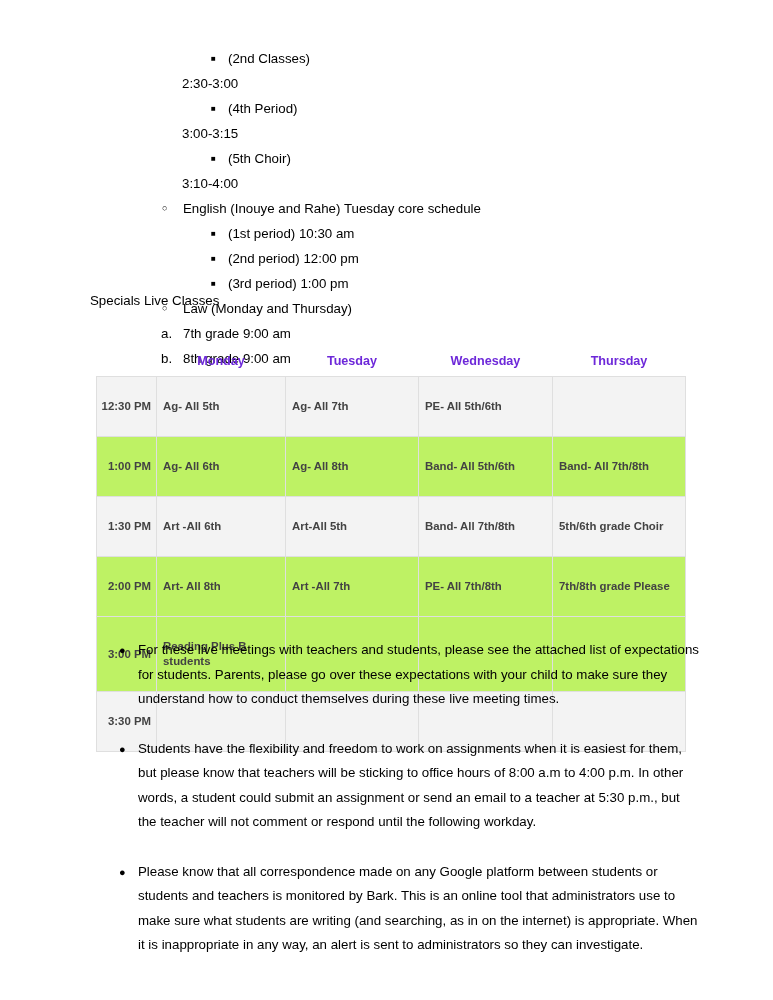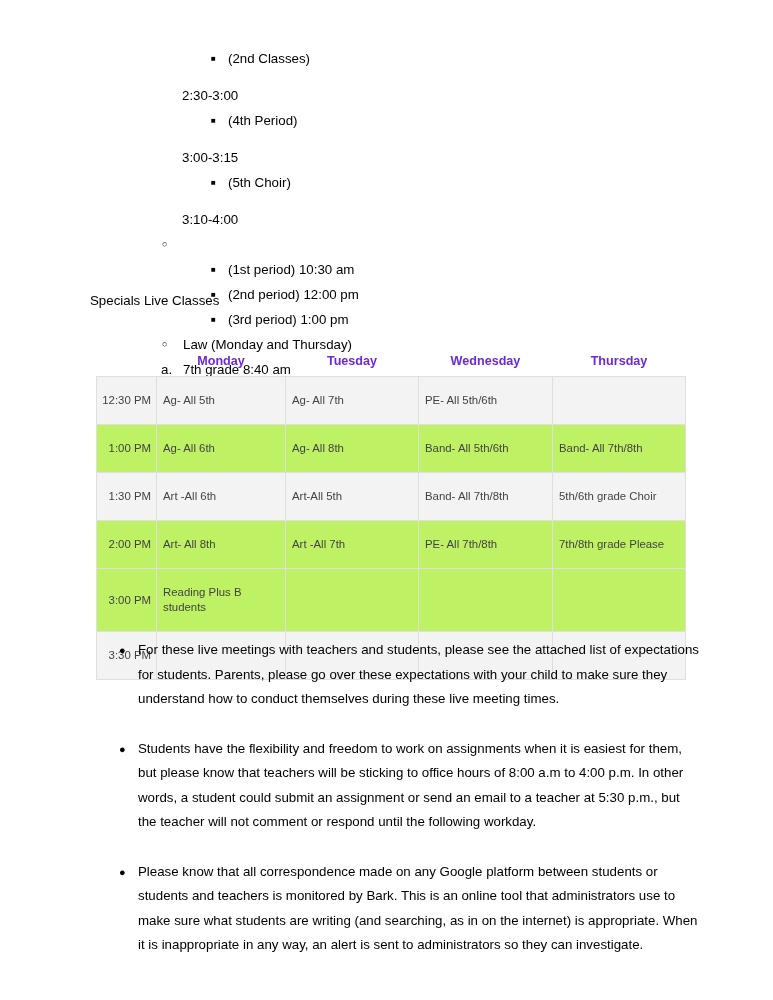--- a/index.html
+++ b/index.html
@@ -45,21 +45,20 @@
     position: absolute;
     left: 211px;
     top: 0;
     font-size: 8px;
     line-height: 25px;
     color: #000;
   }
   
   .lvl-time {
     padding-left: 182px;
-    margin-top: 12px;
   }
   
   .lvl-ci {
     padding-left: 183px;
   }
   .lvl-ci .cimark {
     position: absolute;
     left: 162px;
     top: 0;
     font-size: 9px;
@@ -112,24 +111,25 @@
     border: none;
     background: transparent;
     height: 22px;
     vertical-align: bottom;
   }
   table.sched thead th.th-time {
     background: transparent;
   }
   table.sched tbody td {
     border: 1px solid #dfdfdf;
-    padding: 16px 6px;
+    padding: 22px 6px;
     vertical-align: middle;
     line-height: 15px;
     height: 15px;
+    font-weight: bold;
   }
   table.sched tbody td.c-time {
     text-align: right;
     white-space: nowrap;
     padding-right: 5px;
     padding-left: 4px;
   }
   table.sched tbody tr.shade td {
     background: #f3f3f3;
   }
@@ -172,26 +172,26 @@
 
 <div class="page">
 
   <div class="outline">
       <div class="line lvl-sq"><span class="sqmark">■</span><span>(2nd Classes)</span></div>
       <div class="line lvl-time"><span>2:30-3:00</span></div>
       <div class="line lvl-sq"><span class="sqmark">■</span><span>(4th Period)</span></div>
       <div class="line lvl-time"><span>3:00-3:15</span></div>
       <div class="line lvl-sq"><span class="sqmark">■</span><span>(5th Choir)</span></div>
       <div class="line lvl-time"><span>3:10-4:00</span></div>
-      <div class="line lvl-ci"><span class="cimark">○</span></div>
+      <div class="line lvl-ci"><span class="cimark">○</span><span>English (Inouye and Rahe) Tuesday core schedule</span></div>
       <div class="line lvl-sq"><span class="sqmark">■</span><span>(1st period) 10:30 am</span></div>
       <div class="line lvl-sq"><span class="sqmark">■</span><span>(2nd period) 12:00 pm</span></div>
       <div class="line lvl-sq"><span class="sqmark">■</span><span>(3rd period) 1:00 pm</span></div>
       <div class="line lvl-ci"><span class="cimark">○</span><span>Law (Monday and Thursday)</span></div>
-      <div class="line lvl-al"><span class="almark">a.</span><span>7th grade 8:40 am</span></div>
+      <div class="line lvl-al"><span class="almark">a.</span><span>7th grade 9:00 am</span></div>
       <div class="line lvl-al"><span class="almark">b.</span><span>8th grade 9:00 am</span></div>
       <div class="line lvl-al"><span class="almark">c.</span><span>8th grade 11:00 am</span></div>
     </div>
 
   <div class="section-heading">Specials Live Classes</div>
 
   <div class="sched-wrap">
     <table class="sched">
       <colgroup>
         <col class="col-time">

